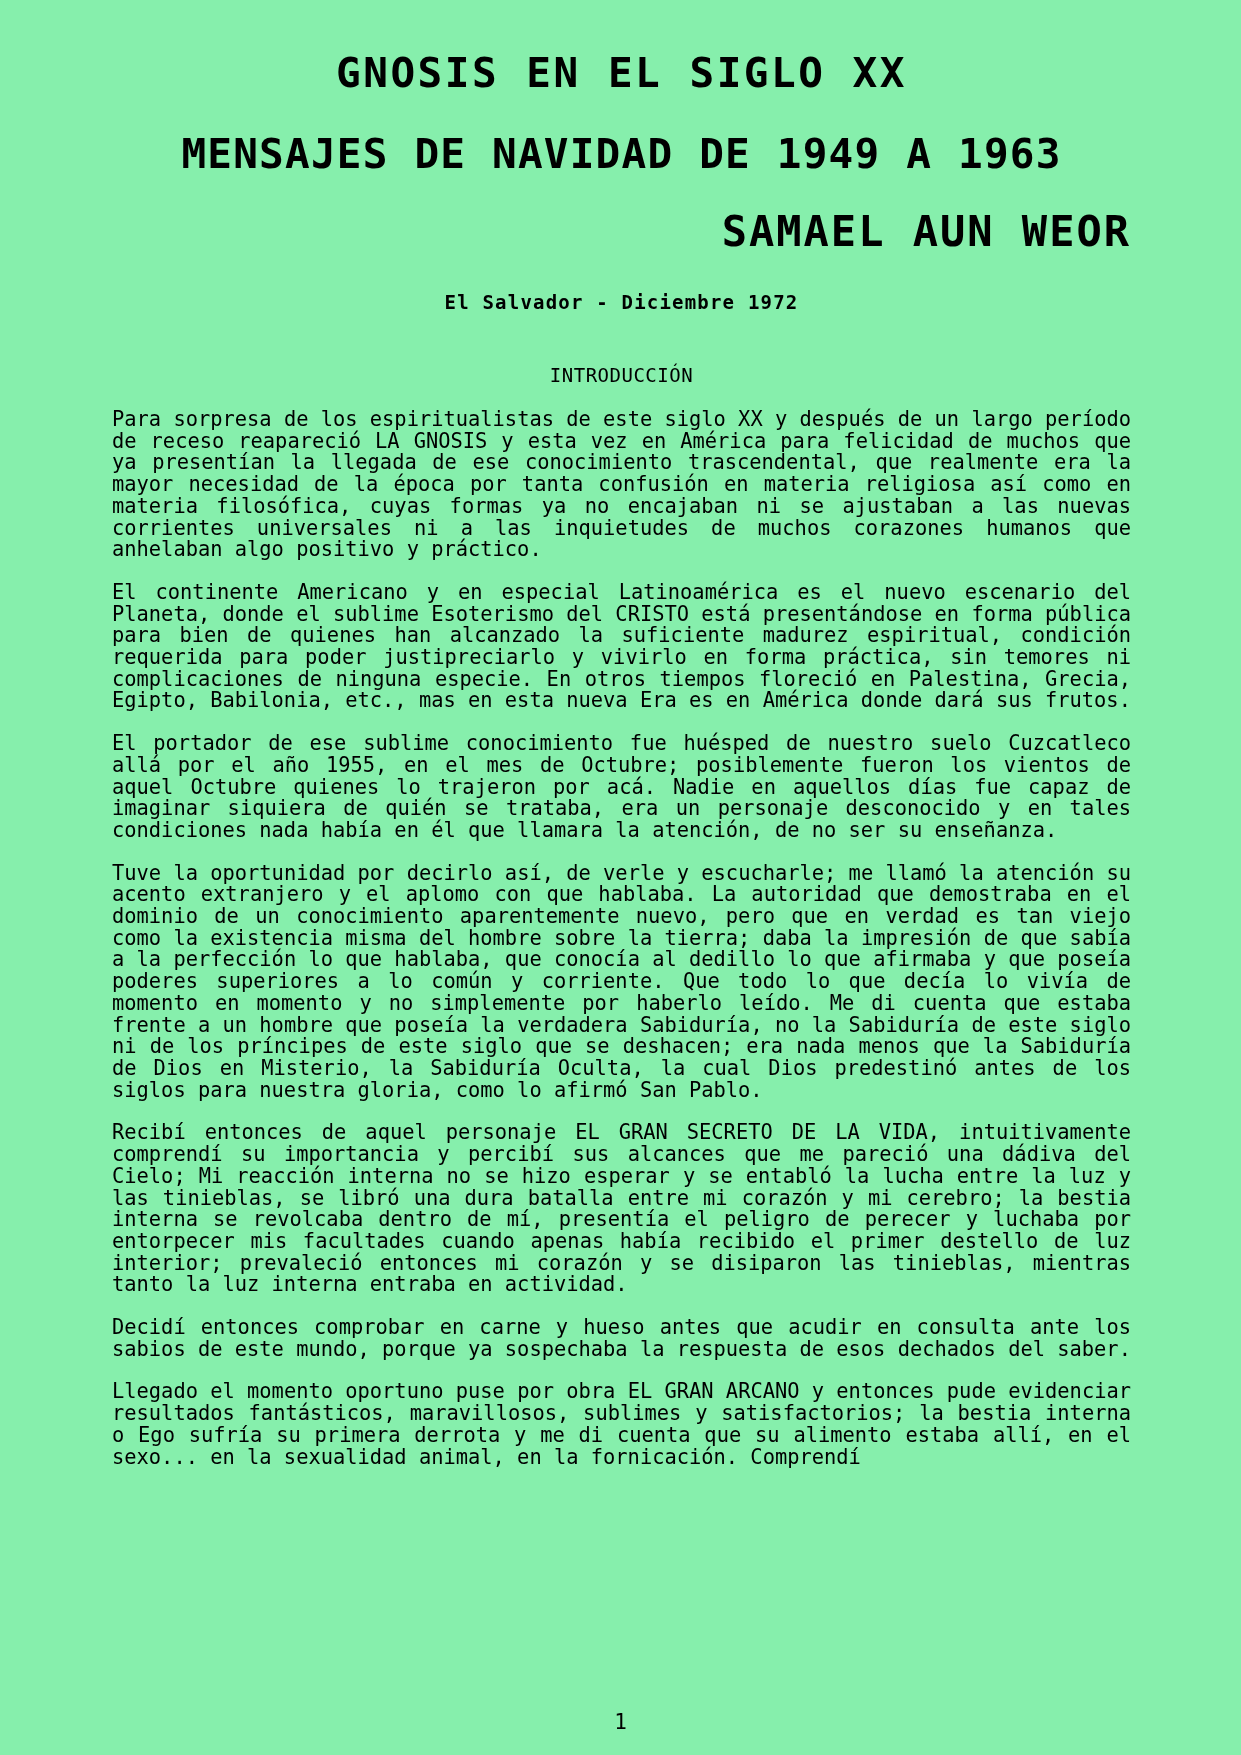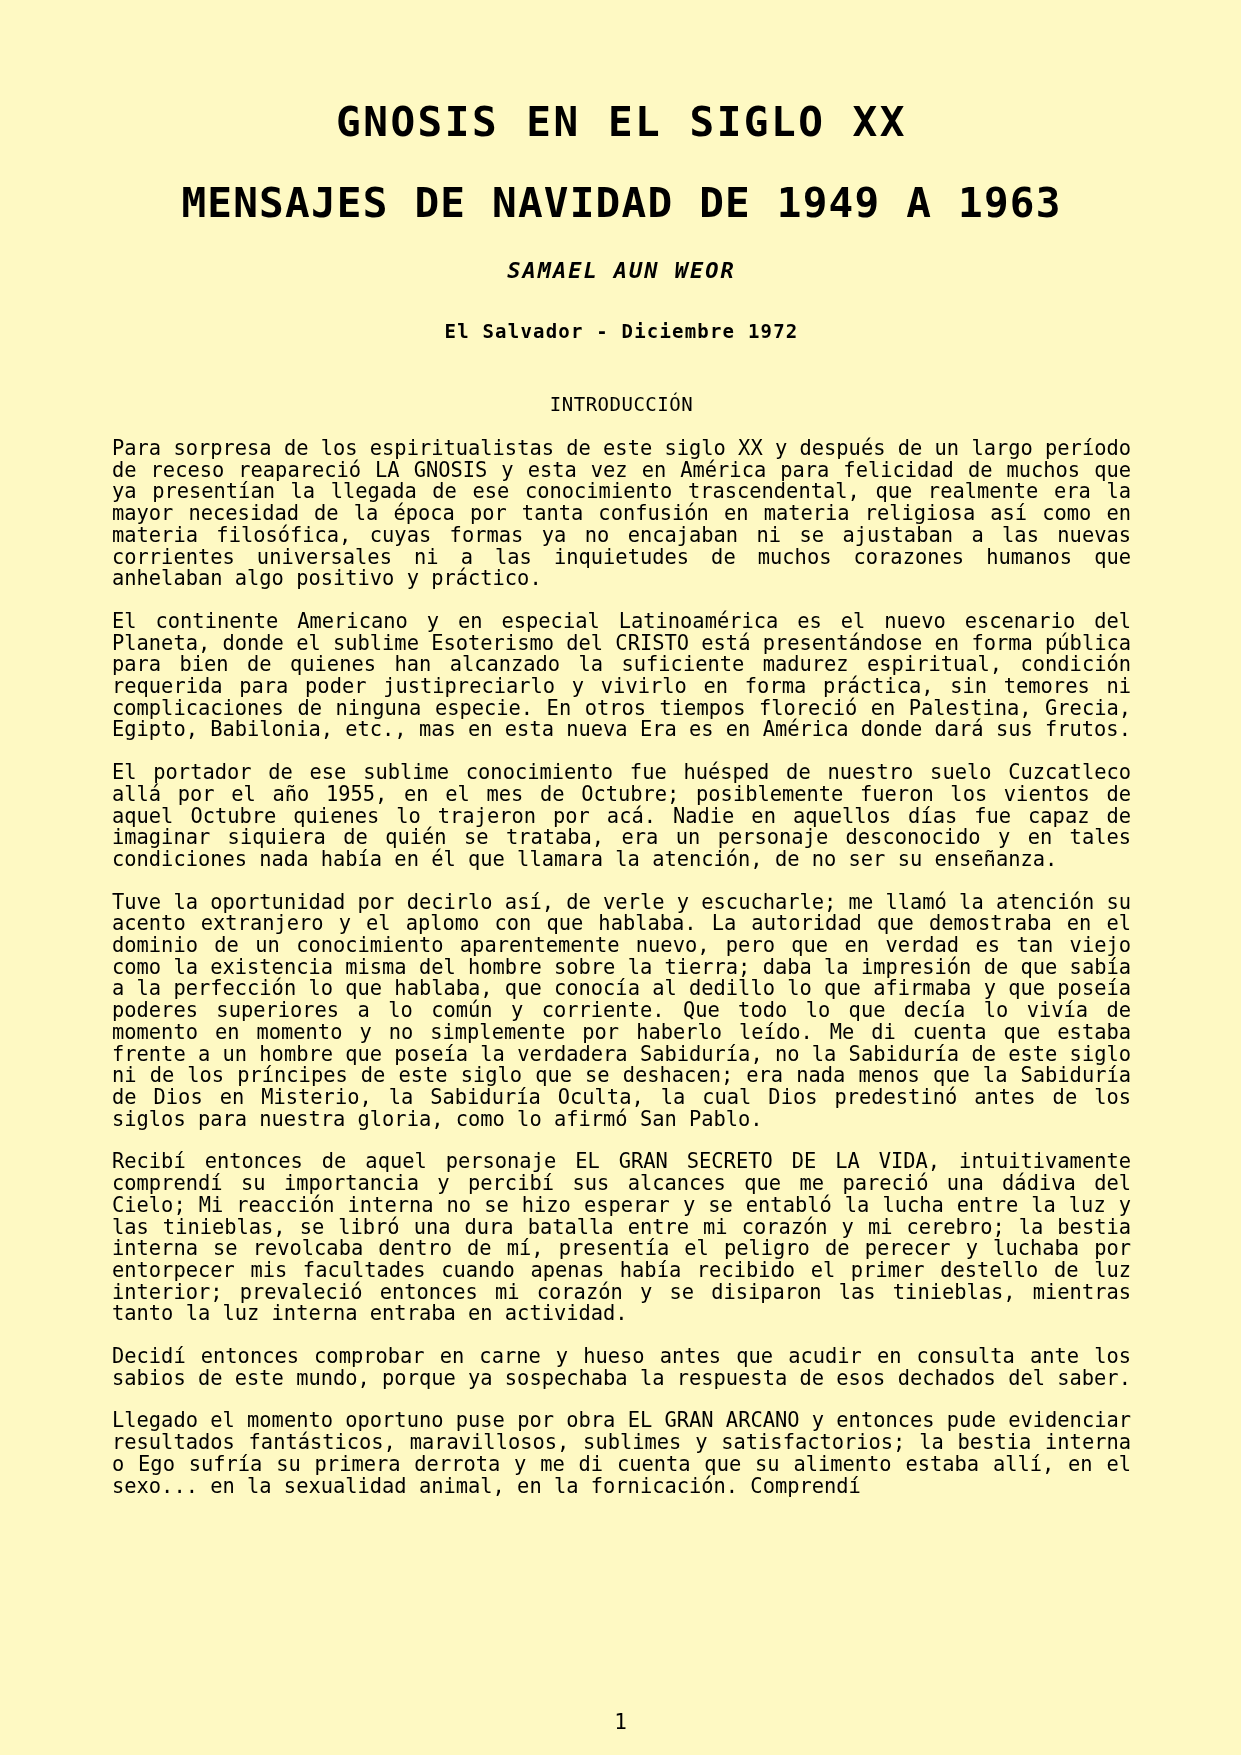--- a/index.html
+++ b/index.html
@@ -8,23 +8,23 @@
     background: #ffffff;
   }
   body {
     font-family: "DejaVu Sans Mono", "Liberation Mono", monospace;
     color: #000000;
   }
   .page {
     position: relative;
     width: 1241px;
     height: 1755px;
-    background: #fef9c3;
+    background: #86efac;
     box-sizing: border-box;
-    padding: 84px 110px 0 112px;
+    padding: 35px 110px 0 112px;
     overflow: hidden;
   }
   .title-1 {
     text-align: center;
     font-size: 41px;
     font-weight: bold;
     letter-spacing: 2.5px;
     line-height: 1.0;
     margin: 18px 0 0 0;
     white-space: nowrap;
@@ -32,27 +32,26 @@
   .title-2 {
     text-align: center;
     font-size: 41px;
     font-weight: bold;
     letter-spacing: 1.2px;
     line-height: 1.0;
     margin: 40px 0 0 0;
     white-space: nowrap;
   }
   .author {
-    text-align: center;
-    font-size: 22px;
+    text-align: right;
+    font-size: 42px;
     font-weight: bold;
     letter-spacing: 2px;
     line-height: 1.0;
     margin: 36px 0 0 0;
-    font-style: italic;
   }
   .place-date {
     text-align: center;
     font-size: 19px;
     font-weight: bold;
     letter-spacing: 1.2px;
     line-height: 1.0;
     margin: 40px 0 0 0;
   }
   .section-heading {

